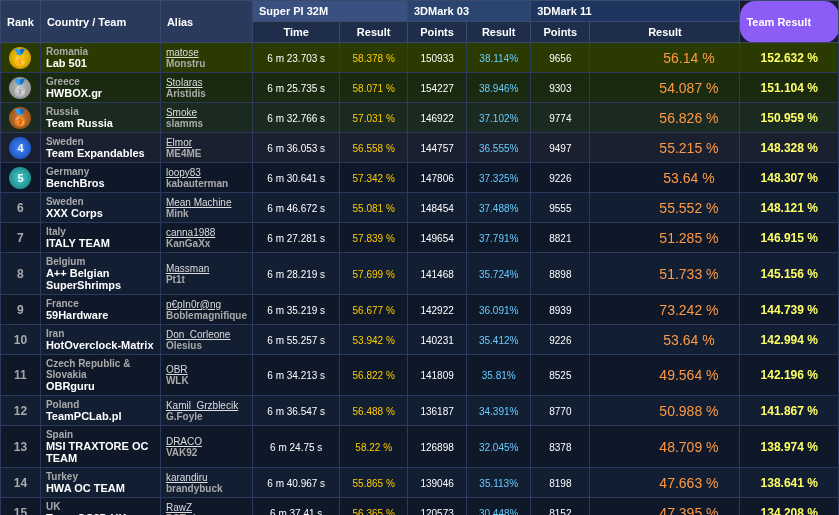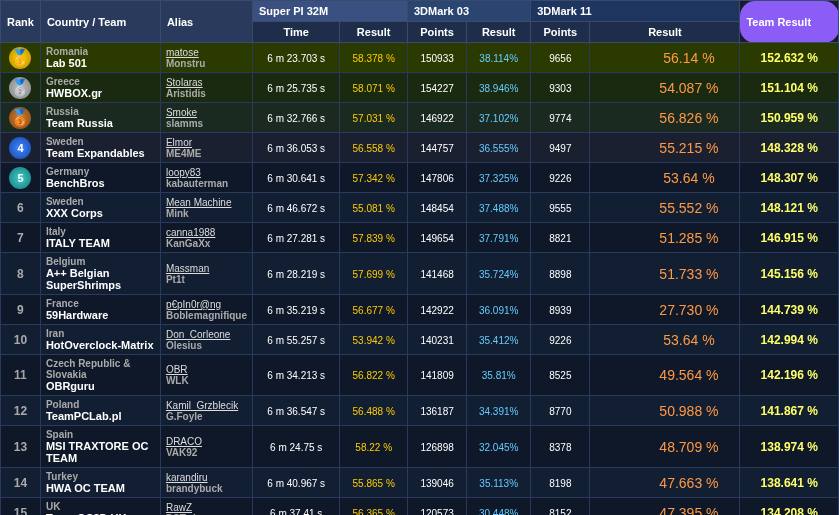--- a/index.html
+++ b/index.html
@@ -292,21 +292,21 @@
           </td>
           <td class="alias-cell">
             <span class="alias-primary">p€pIn0r@ng</span>
             <span class="alias-secondary">Boblemagnifique</span>
           </td>
           <td><span class="time-val">6 m 35.219 s</span></td>
           <td><span class="result-val">56.677 %</span></td>
           <td><span class="points-val">142922</span></td>
           <td><span class="result-val2">36.091%</span></td>
           <td><span class="points3d">8939</span></td>
-          <td><span class="result3d">27.730 %</span></td>
+          <td><span class="result3d">73.242 %</span></td>
           <td><span class="team-result">144.739 %</span></td>
         </tr>
         <tr>
           <td class="rank-cell"><span style="color:#aaa">10</span></td>
           <td class="country-cell">
             <span class="country-name">Iran</span>
             <span class="team-name">HotOverclock-Matrix</span>
           </td>
           <td class="alias-cell">
             <span class="alias-primary">Don_Corleone</span>

